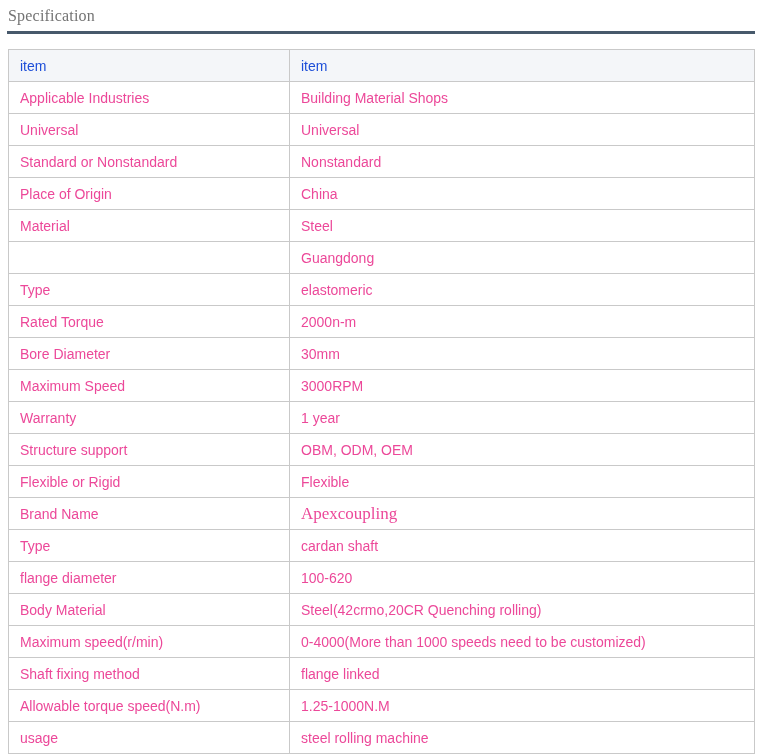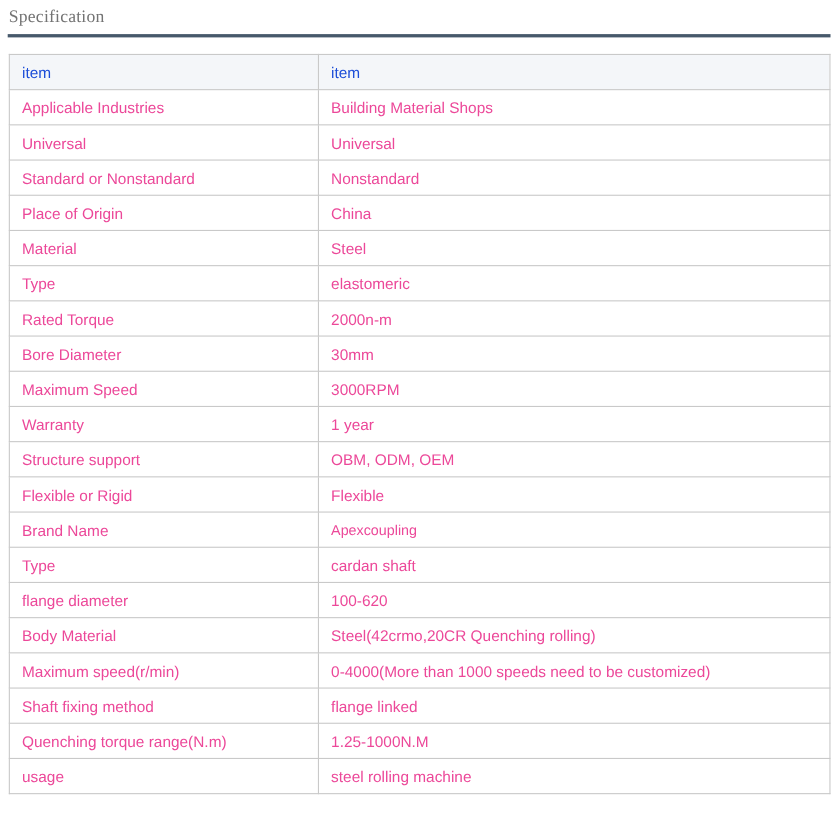--- a/index.html
+++ b/index.html
@@ -45,22 +45,22 @@
     color: #ec4899;
     overflow: hidden;
     white-space: nowrap;
   }
   .spec-table th {
     background: #f4f6f9;
     font-weight: 400;
     color: #1d4ed8;
   }
   .spec-table td.brand {
-    font-family: Liberation Sans, sans-serif;
-    font-size: 13px;
+    font-family: Liberation Serif, serif;
+    font-size: 17px;
     font-weight: 500;
   }
 </style>
 </head>
 <body>
 
 <div class="page">
   <h2 class="page-title">Specification</h2>
   <div class="title-divider"></div>
 
@@ -88,20 +88,24 @@
         <td>Standard or Nonstandard</td>
         <td>Nonstandard</td>
       </tr>
       <tr>
         <td>Place of Origin</td>
         <td>China</td>
       </tr>
       <tr>
         <td>Material</td>
         <td>Steel</td>
+      </tr>
+      <tr>
+        <td></td>
+        <td>Guangdong</td>
       </tr>
       <tr>
         <td>Type</td>
         <td>elastomeric</td>
       </tr>
       <tr>
         <td>Rated Torque</td>
         <td>2000n-m</td>
       </tr>
       <tr>
@@ -142,21 +146,21 @@
       </tr>
       <tr>
         <td>Maximum speed(r/min)</td>
         <td>0-4000(More than 1000 speeds need to be customized)</td>
       </tr>
       <tr>
         <td>Shaft fixing method</td>
         <td>flange linked</td>
       </tr>
       <tr>
-        <td>Quenching torque range(N.m)</td>
+        <td>Allowable torque speed(N.m)</td>
         <td>1.25-1000N.M</td>
       </tr>
       <tr>
         <td>usage</td>
         <td>steel rolling machine</td>
       </tr>
     </tbody>
   </table>
 </div>
 

